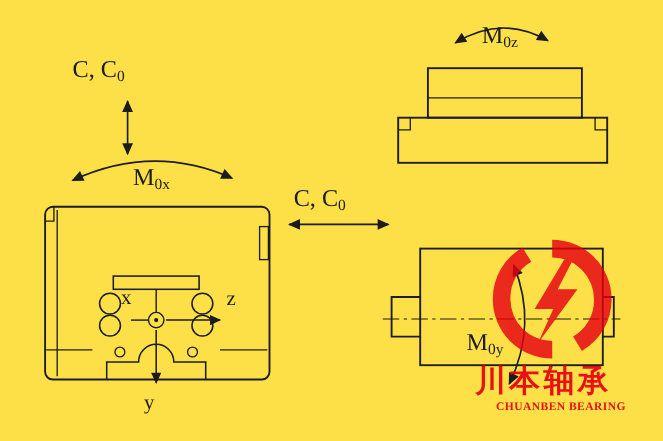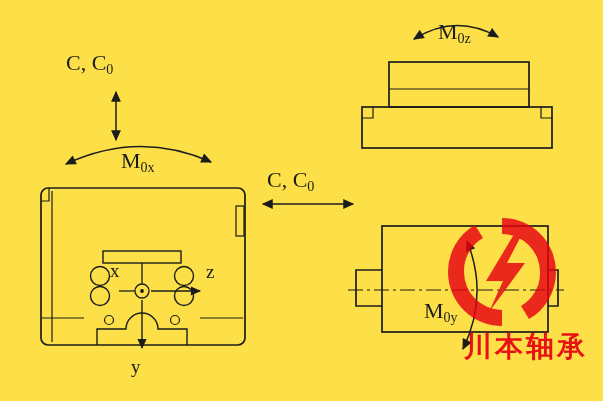--- a/index.html
+++ b/index.html
@@ -7,21 +7,21 @@
     position:relative;width:603px;height:401px;background:#fde047;overflow:hidden;
     font-family:Liberation Serif, serif;
   }
   svg{position:absolute;left:0;top:0;}
   .lbl{
     position:absolute;color:#1c1c1c;font-size:22px;line-height:1;white-space:nowrap;
   }
   .lbl .sub{font-size:64%;vertical-align:-0.25em;}
   .axis{font-size:19px;}
   .wm-cn{
-    position:absolute;left:432px;top:331px;width:156px;text-align:right;
+    position:absolute;left:432px;top:331px;width:156px;text-align:left;
     color:#e60012;font-size:28px;font-weight:bold;letter-spacing:3px;line-height:1.15;
     opacity:.92;
   }
   .wm-en{
     position:absolute;left:432px;top:365px;width:156px;text-align:center;
     color:#e60012;font-size:10.5px;font-weight:bold;letter-spacing:.4px;opacity:.92;
   }
 </style>
 </head>
 <body>
@@ -117,14 +117,15 @@
     <span>x</span>
   </div>
   <div class="lbl axis" style="left:206px;top:262px">
     <span>z</span>
   </div>
   <div class="lbl axis" style="left:131px;top:357px">
     <span>y</span>
   </div>
 
   <div class="wm-cn">川本轴承</div>
+  <div class="wm-en">CHUANBEN BEARING</div>
 
 </div>
 
 </body></html>

